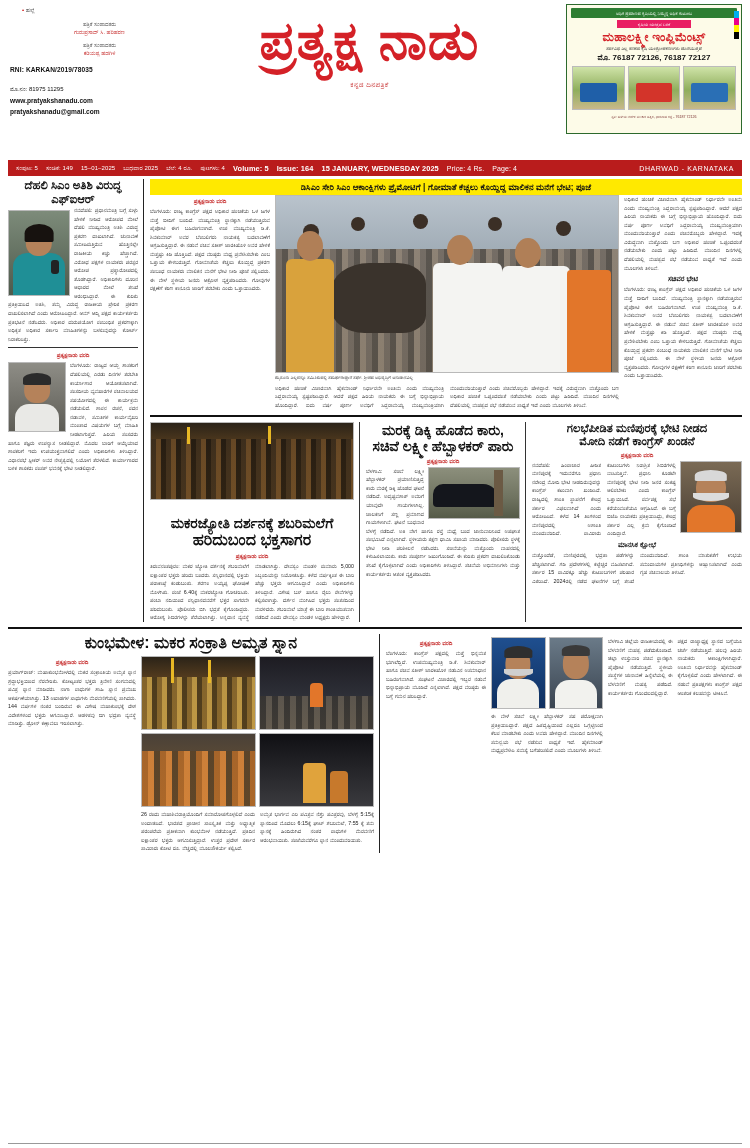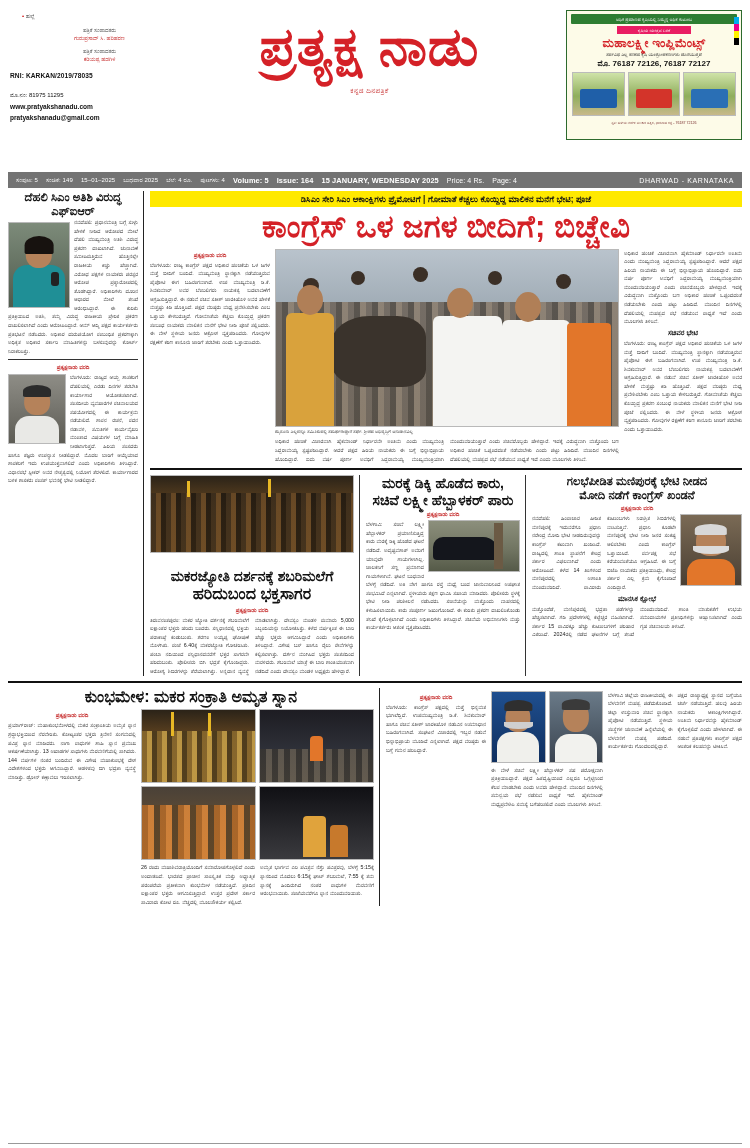--- a/index.html
+++ b/index.html
@@ -4,21 +4,21 @@
 <style>
   * { box-sizing: border-box; margin: 0; padding: 0; }
   body {
     width: 750px; height: 1148px;
     background: #ffffff;
     font-family: "Liberation Sans", sans-serif;
     color: #111;
     overflow: hidden;
     position: relative;
   }
-  .page { width: 750px; height: 1148px; padding: 6px 8px; position: relative; }
+  .page { width: 750px; height: 1148px; padding: 0 8px; position: relative; }
 
   
   .masthead { display: flex; align-items: flex-start; height: 150px; position: relative; }
   .mh-left { width: 165px; padding-top: 6px; font-size: 6.2px; line-height: 1.5; }
   .mh-bullet { color: #c00; font-size: 6px; margin-left: 14px; margin-bottom: 5px; }
   .mh-bullet b { color: #333; font-weight: normal; }
   .mh-hon { text-align: center; padding-left: 18px; margin-bottom: 4px; }
   .mh-hon .lbl { color: #333; font-size: 5.6px; }
   .mh-hon .nm { color: #c11a1a; font-size: 5.8px; }
   .mh-rni { font-size: 6.6px; font-weight: bold; margin: 7px 0 9px 2px; letter-spacing: .1px; }
@@ -47,22 +47,22 @@
   .ad-imgs { display: flex; gap: 3px; padding: 3px 5px; }
   .ad-img { flex: 1; height: 44px; border: 1px solid #bbb; position: relative; overflow: hidden; }
   .ad-img .sky { position: absolute; inset: 0; background: linear-gradient(#cfe3a8 0%, #8fae5c 55%, #c8b98a 100%); }
   .ad-img .mach { position: absolute; left: 14%; right: 14%; bottom: 16%; height: 46%; border-radius: 2px; }
   .ad-foot { font-size: 3.6px; text-align: center; color: #7a3030; padding: 2px 3px 0; }
   .ad-cmyk { position: absolute; right: 2px; top: 6px; width: 5px; }
   .ad-cmyk div { height: 7px; }
 
   
   .infobar {
-    background: #737373; color: #fff; height: 16px; display: flex; align-items: center;
-    padding: 0 8px; font-size: 7px; gap: 8px; margin-top: 16px; letter-spacing: .1px;
+    background: #b91c1c; color: #fff; height: 16px; display: flex; align-items: center;
+    padding: 0 8px; font-size: 7px; gap: 8px; margin-top: 10px; letter-spacing: .1px;
   }
   .infobar .kn { font-size: 6px; }
   .infobar .en { font-weight: bold; font-size: 7.4px; }
   .infobar .sp { flex: 1; }
   .infobar .place { font-size: 7px; letter-spacing: .6px; }
   .main { display: flex; gap: 6px; margin-top: 3px; }
 
   .col-left { width: 136px; border-right: 1px solid #222; padding-right: 5px; }
   .col-mid  { flex: 1; }
 
@@ -240,21 +240,20 @@
         <div class="pBody" style="background:#e9e9e6;height:40%"></div>
         <div class="pHead" style="width:46%;height:40%;top:18%"></div>
         <div class="pHair" style="width:50%;height:18%;top:14%;background:#2b2b2b"></div>
       </div>
       <div class="ktext">ಬೆಂಗಳೂರು: ರಾಜ್ಯದ ಆಯ್ದ ಶಾಸಕರಿಗೆ ದೆಹಲಿಯಲ್ಲಿ ಎರಡು ದಿನಗಳ ತರಬೇತಿ ಕಾರ್ಯಾಗಾರ ಆಯೋಜಿಸಲಾಗಿದೆ. ಸಂಸದೀಯ ವ್ಯವಹಾರಗಳ ಸಚಿವಾಲಯದ ಸಹಯೋಗದಲ್ಲಿ ಈ ಕಾರ್ಯಕ್ರಮ ನಡೆಯಲಿದೆ. ಶಾಸನ ರಚನೆ, ಸದನ ನಡಾವಳಿ, ಸಮಿತಿಗಳ ಕಾರ್ಯವೈಖರಿ ಮುಂತಾದ ವಿಷಯಗಳ ಬಗ್ಗೆ ಮಾಹಿತಿ ನೀಡಲಾಗುತ್ತದೆ. ಹಿರಿಯ ಸಂಸದರು ಹಾಗೂ ತಜ್ಞರು ಉಪನ್ಯಾಸ ನೀಡಲಿದ್ದಾರೆ. ಮೊದಲ ಬಾರಿಗೆ ಆಯ್ಕೆಯಾದ ಶಾಸಕರಿಗೆ ಇದು ಉಪಯುಕ್ತವಾಗಲಿದೆ ಎಂದು ಅಧಿಕಾರಿಗಳು ತಿಳಿಸಿದ್ದಾರೆ. ವಿಧಾನಸಭೆ ಸ್ಪೀಕರ್ ಅವರ ನೇತೃತ್ವದಲ್ಲಿ ನಿಯೋಗ ತೆರಳಲಿದೆ. ಕಾರ್ಯಾಗಾರದ ಬಳಿಕ ಶಾಸಕರು ಸಂಸತ್ ಭವನಕ್ಕೆ ಭೇಟಿ ನೀಡಲಿದ್ದಾರೆ.</div>
     </div>
 
     <div class="col-mid">
 
       <div class="kicker">ಡಿಸಿಎಂ ಸೇರಿ ಸಿಎಂ ಆಕಾಂಕ್ಷಿಗಳು ಪ್ರೈಮೋಟಿಗೆ | ಗೋಮಾತೆ ಕೆಚ್ಚಲು ಕೊಯ್ದಿದ್ದ ಮಾಲಿಕನ ಮನೆಗೆ ಭೇಟಿ; ಪೂಜೆ</div>
-      <div class="bighead">ಕಾಂಗ್ರೆಸ್ ಒಳ ಜಗಳ ಬೀದಿಗೆ; ಬಿಚ್ಚೇವಿ</div>
 
       <div class="lead-grid">
 
         <div class="lead-col">
           <div class="byline">ಪ್ರತ್ಯಕ್ಷನಾಡು ವರದಿ</div>
           <div class="ktext">ಬೆಂಗಳೂರು: ರಾಜ್ಯ ಕಾಂಗ್ರೆಸ್ ಪಕ್ಷದ ಅಧಿಕಾರ ಹಂಚಿಕೆಯ ಒಳ ಜಗಳ ಮತ್ತೆ ಬೀದಿಗೆ ಬಂದಿದೆ. ಮುಖ್ಯಮಂತ್ರಿ ಸ್ಥಾನಕ್ಕಾಗಿ ನಡೆಯುತ್ತಿರುವ ಪೈಪೋಟಿ ಈಗ ಬಹಿರಂಗವಾಗಿದೆ. ಉಪ ಮುಖ್ಯಮಂತ್ರಿ ಡಿ.ಕೆ. ಶಿವಕುಮಾರ್ ಅವರ ಬೆಂಬಲಿಗರು ನಾಯಕತ್ವ ಬದಲಾವಣೆಗೆ ಆಗ್ರಹಿಸುತ್ತಿದ್ದಾರೆ. ಈ ನಡುವೆ ಸಚಿವ ಸತೀಶ್ ಜಾರಕಿಹೊಳಿ ಅವರ ಹೇಳಿಕೆ ಮತ್ತಷ್ಟು ಕಿಡಿ ಹೊತ್ತಿಸಿದೆ. ಪಕ್ಷದ ವರಿಷ್ಠರು ಮಧ್ಯ ಪ್ರವೇಶಿಸಬೇಕು ಎಂಬ ಒತ್ತಾಯ ಕೇಳಿಬರುತ್ತಿದೆ. ಗೋಮಾತೆಯ ಕೆಚ್ಚಲು ಕೊಯ್ದಿದ್ದ ಪ್ರಕರಣ ಸಂಬಂಧ ನಾಯಕರು ಮಾಲಿಕನ ಮನೆಗೆ ಭೇಟಿ ನೀಡಿ ಪೂಜೆ ಸಲ್ಲಿಸಿದರು. ಈ ವೇಳೆ ಸ್ಥಳೀಯ ಜನರು ಆಕ್ರೋಶ ವ್ಯಕ್ತಪಡಿಸಿದರು. ಗೋವುಗಳ ರಕ್ಷಣೆಗೆ ಕಠಿಣ ಕಾನೂನು ಜಾರಿಗೆ ತರಬೇಕು ಎಂದು ಒತ್ತಾಯಿಸಿದರು.</div>
         </div>
 
         <div class="lead-photo">
           <div class="photo" style="height:178px;">

